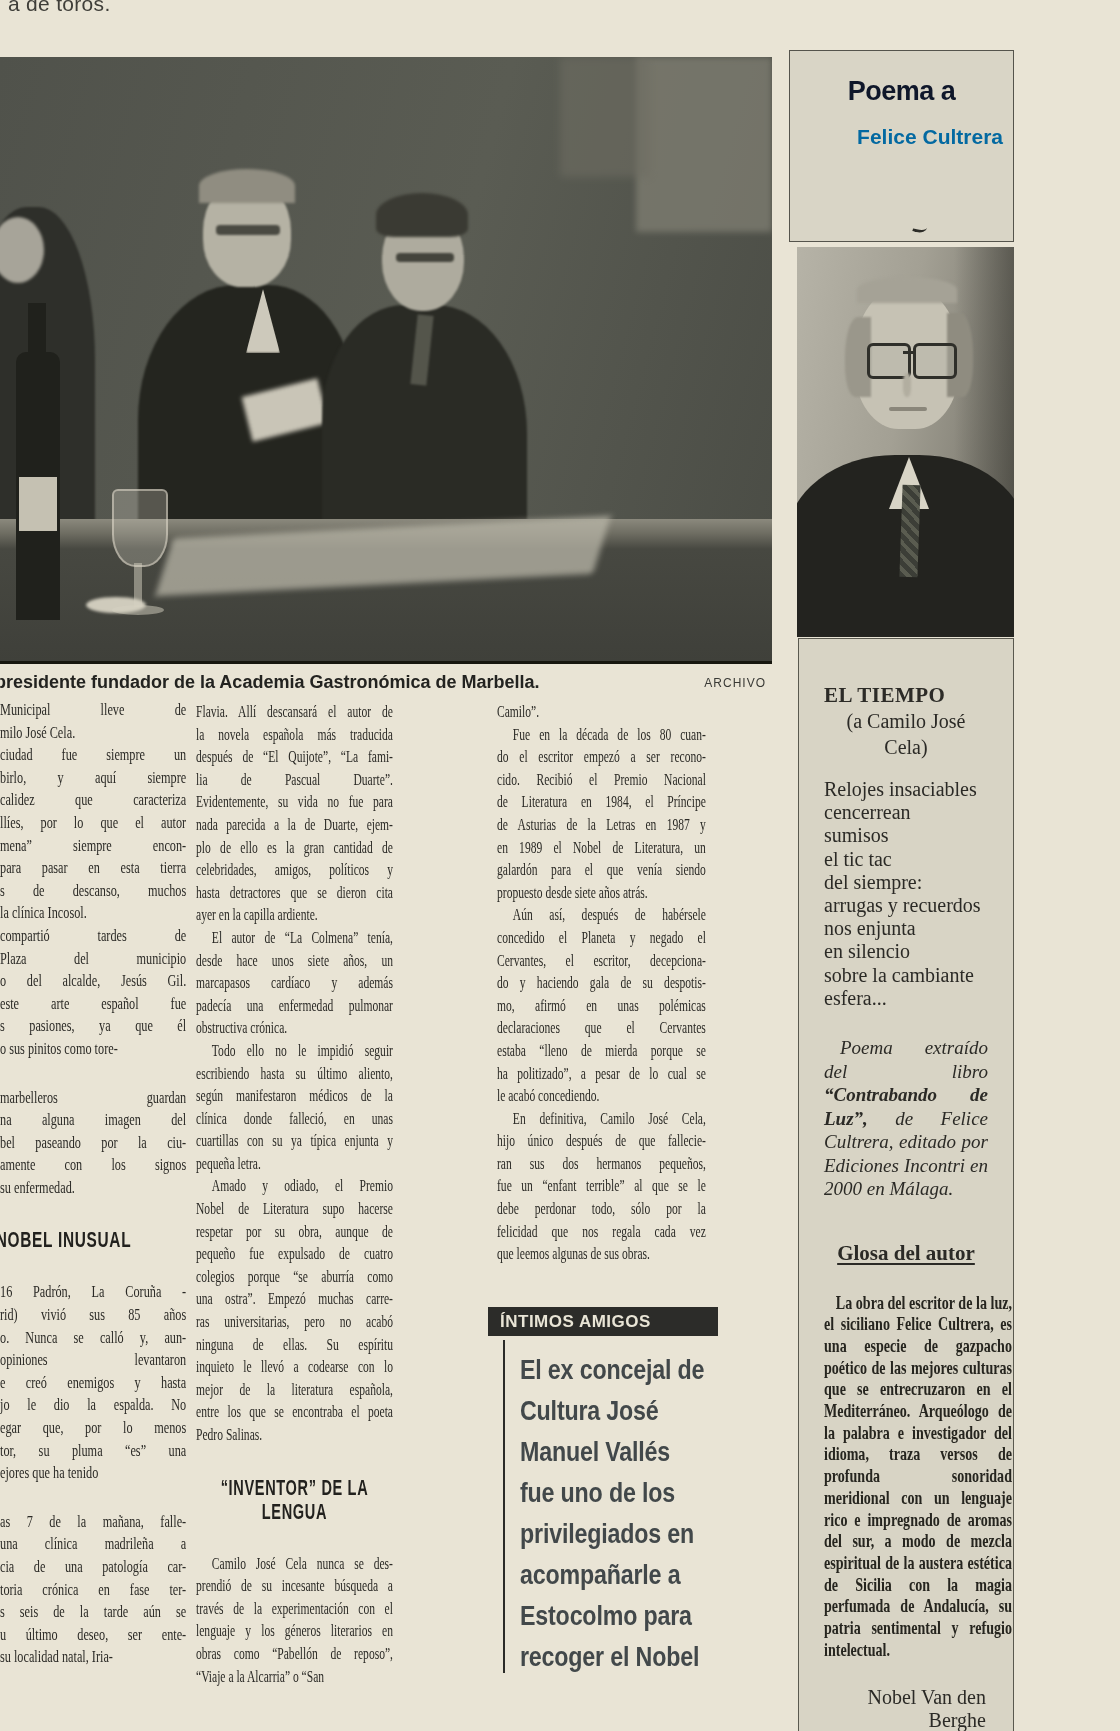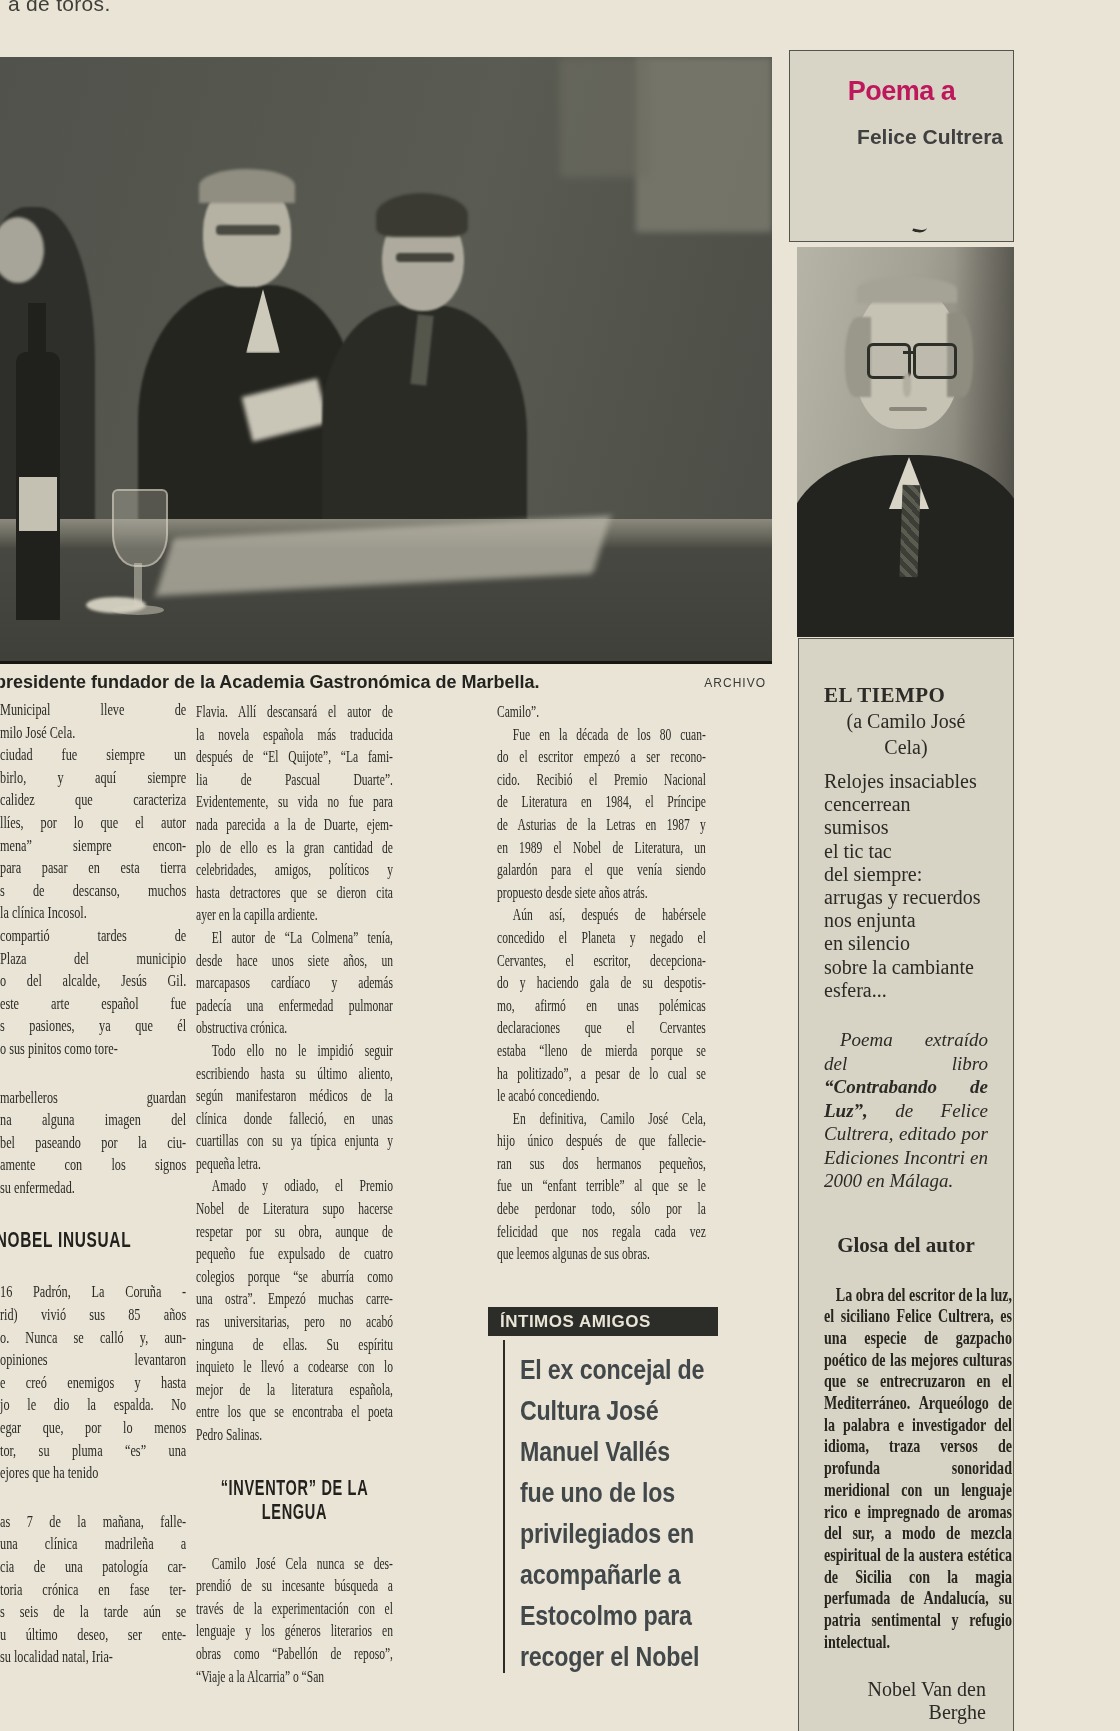--- a/index.html
+++ b/index.html
@@ -61,22 +61,22 @@
   
   .int-bar{position:absolute;left:488px;top:1307px;width:230px;height:29px;background:#2c2c29;}
   .int-bar span{display:block;padding:5px 0 0 12px;font:bold 17px "Liberation Sans",sans-serif;color:#e9e5d6;letter-spacing:.5px;}
   .pq-rule{position:absolute;left:503px;top:1340px;width:2px;height:333px;background:#2b2b28;}
   .pq{position:absolute;left:520px;top:1350px;width:244px;transform:scaleX(.86);transform-origin:left top;}
   .pq .pl{font:bold 27px/41px "Liberation Sans",sans-serif;color:#42484a;letter-spacing:-.2px;}
 
   
   .sb-head{position:absolute;left:789px;top:50px;width:225px;height:192px;background:#d9d5c6;border:1px solid #55544c;box-sizing:border-box;}
   .sb-title{margin-top:22px;text-align:center;}
-  .sb-title .pl{font:bold 27px/36px "Liberation Sans",sans-serif;color:#be185d;letter-spacing:-.5px;}
-  .sb-author{margin-top:16px;text-align:right;padding-right:10px;font:bold 21px "Liberation Sans",sans-serif;color:#404040;}
+  .sb-title .pl{font:bold 27px/36px "Liberation Sans",sans-serif;color:#0f172a;letter-spacing:-.5px;}
+  .sb-author{margin-top:16px;text-align:right;padding-right:10px;font:bold 21px "Liberation Sans",sans-serif;color:#0369a1;}
   .sb-mark{position:absolute;right:86px;bottom:8px;width:14px;height:7px;border-bottom:3px solid #2d2d28;border-radius:0 0 70% 0;transform:rotate(14deg);}
 
   
   .cp{position:absolute;left:797px;top:247px;width:217px;height:390px;overflow:hidden;
       background:linear-gradient(100deg,#b6b3a7 0%,#a3a094 45%,#6e6c62 100%);}
   .cp *{position:absolute;}
   .cp-shadow{right:0;top:0;width:60px;height:100%;background:linear-gradient(90deg,rgba(40,40,35,0),rgba(40,40,35,.45));}
   .cp-face{left:58px;top:40px;width:104px;height:142px;background:#c6c2b4;border-radius:46% 46% 42% 42%;filter:blur(.5px);}
   .cp-hairL{left:48px;top:70px;width:26px;height:80px;background:#9a978b;border-radius:50% 0 0 40%;filter:blur(1px);}
   .cp-hairR{left:150px;top:66px;width:26px;height:84px;background:#8f8c80;border-radius:0 50% 40% 0;filter:blur(1px);}
@@ -88,26 +88,26 @@
   .cp-mouth{left:92px;top:160px;width:38px;height:4px;background:#8a867a;border-radius:3px;filter:blur(.5px);}
   .cp-suit{left:-10px;top:208px;width:240px;height:185px;background:#23231f;border-radius:45% 45% 0 0;}
   .cp-shirt{left:92px;top:210px;width:40px;height:52px;background:#d8d4c6;clip-path:polygon(50% 0,0 100%,100% 100%);}
   .cp-tie{left:104px;top:238px;width:18px;height:92px;transform:rotate(2deg);
           background:repeating-linear-gradient(45deg,#3c3e37 0 5px,#5a5c50 5px 9px);}
 
   
   .pp{position:absolute;left:798px;top:638px;width:216px;height:1286px;background:#d8d4c5;border:1px solid #5a594f;box-sizing:border-box;padding:0 25px;}
   .pp-title{margin-top:44px;font:bold 21px "Liberation Serif",serif;letter-spacing:.5px;color:#2c2b27;}
   .pp-ded{font:20px/26px "Liberation Serif",serif;text-align:center;}
-  .pp-lines{margin-top:10px;}
+  .pp-lines{margin-top:18px;}
   .pp-lines .pl{font:20px/23.2px "Liberation Serif",serif;}
   .pp-note{margin-top:26px;font:italic 19px/23.5px "Liberation Serif",serif;text-align:justify;text-indent:16px;}
   .pp-note .bk{font-weight:bold;}
   .gl-head{margin-top:40px;text-align:center;font:bold 21px "Liberation Serif",serif;}
-  .gl-head span{text-underline-offset:3px;}
+  .gl-head span{text-decoration:underline;text-underline-offset:3px;}
   .gl-text{margin-top:26px;width:254px;transform:scaleX(.74);transform-origin:left top;
            font:bold 19px/21.7px "Liberation Serif",serif;text-align:justify;text-indent:16px;color:#26251f;}
   .gl-sign{margin-top:26px;text-align:right;padding-right:2px;font:20px "Liberation Serif",serif;}
 </style>
 </head>
 <body>
 
 <div class="page">
 
   <span class="top-frag">a de toros.</span>

